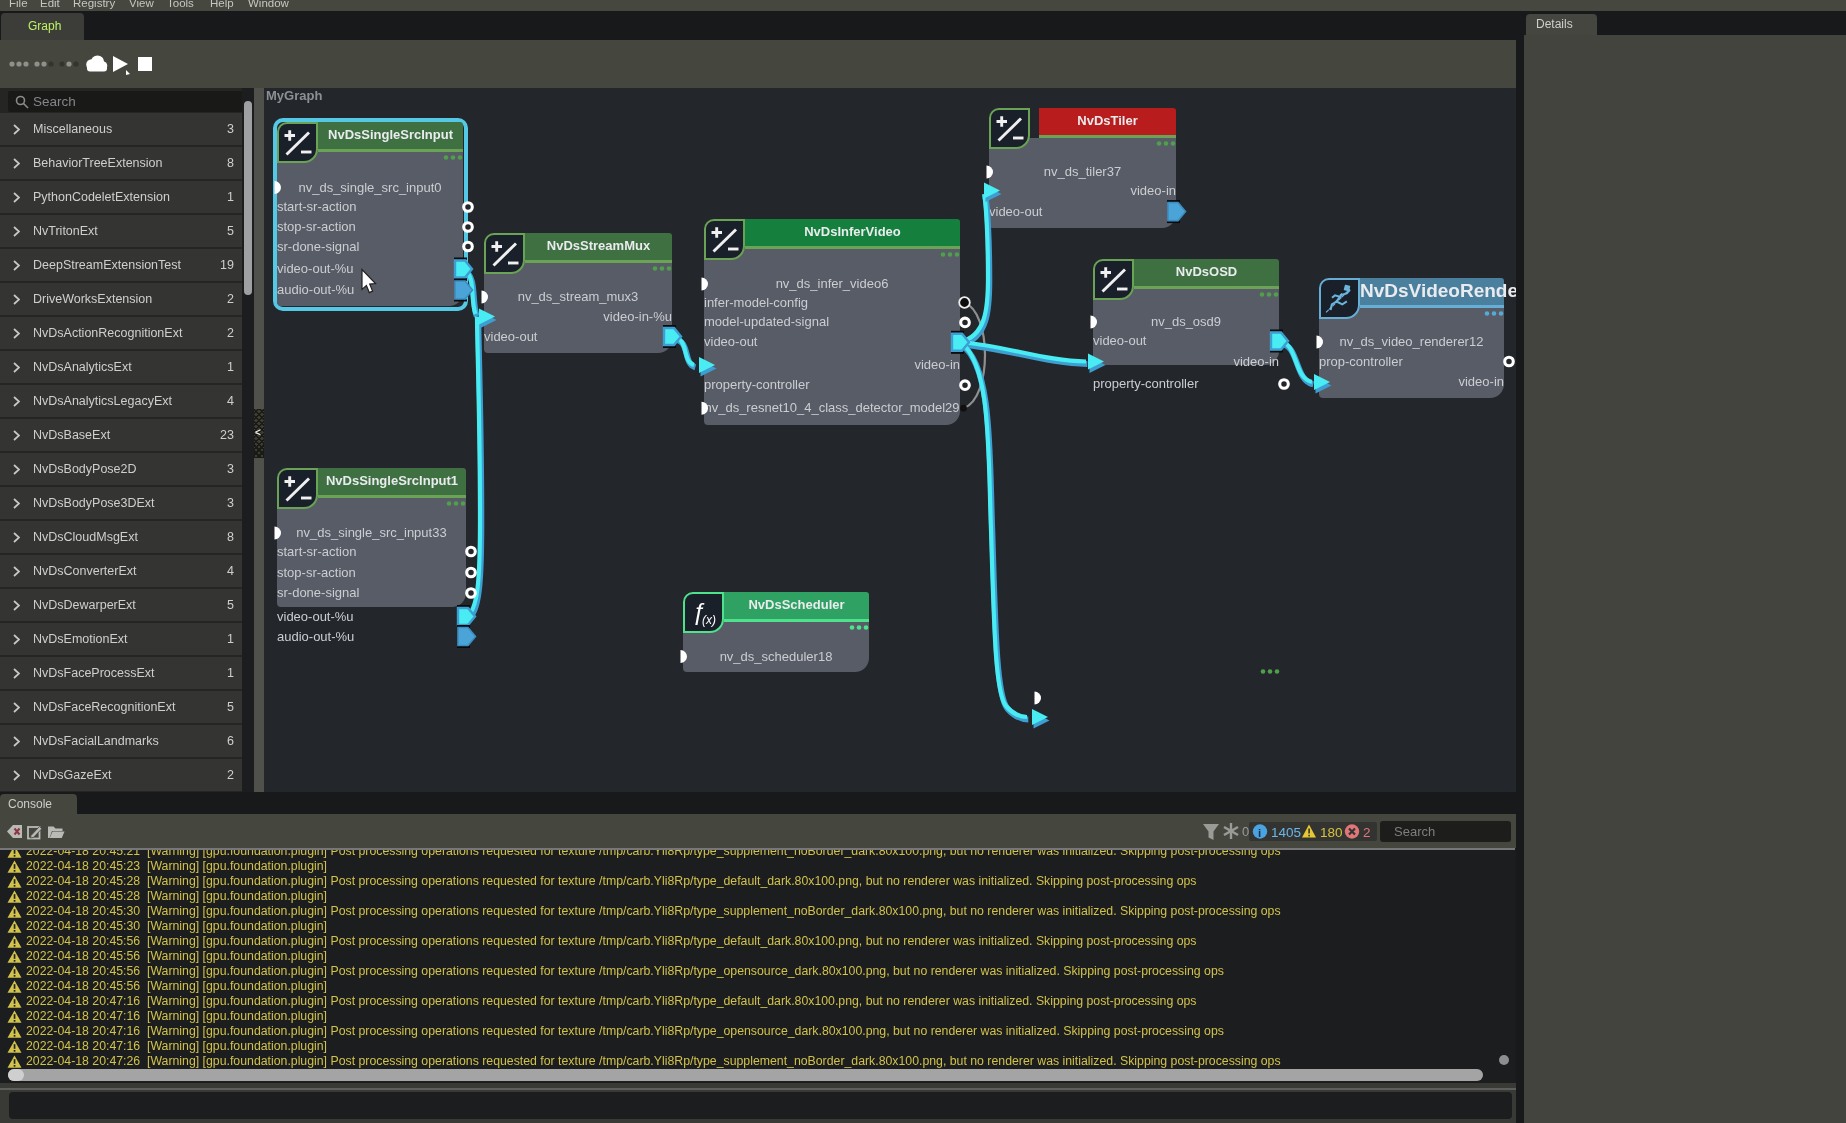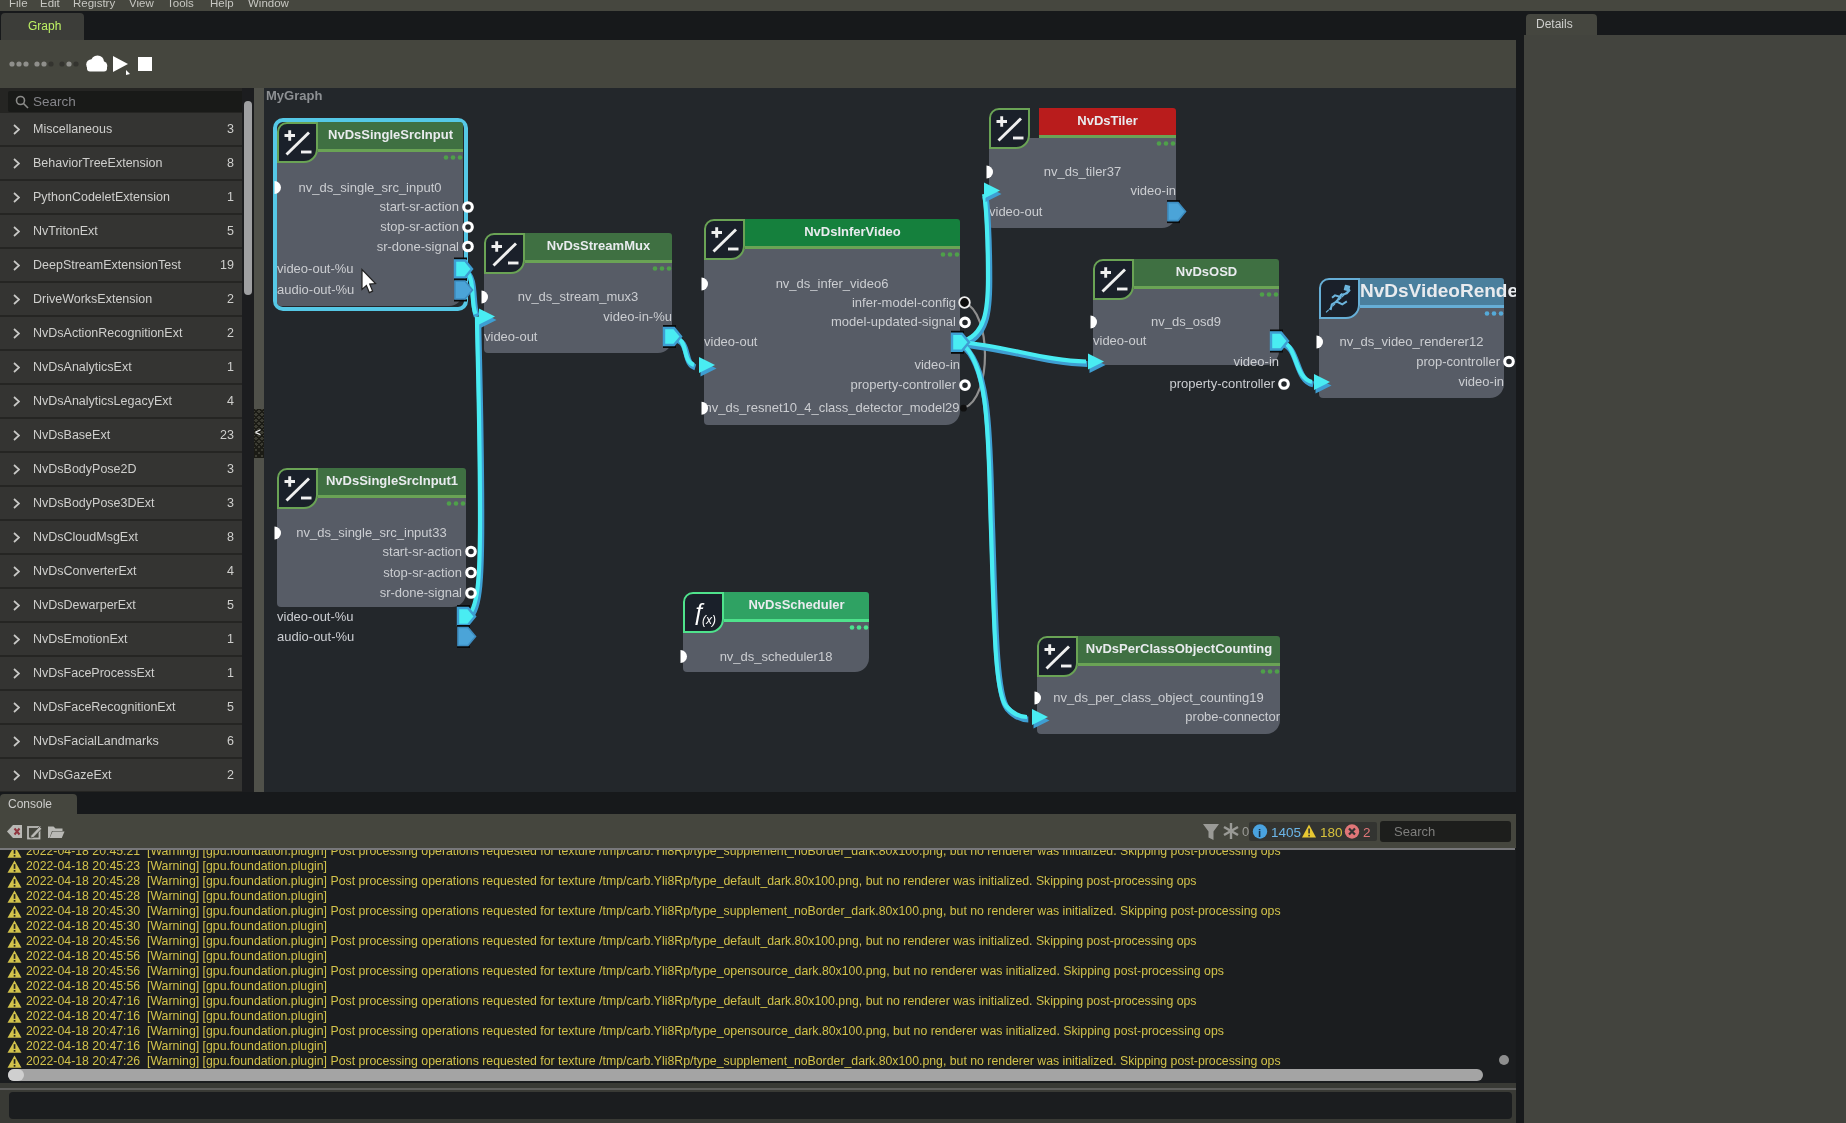--- a/index.html
+++ b/index.html
@@ -41,21 +41,21 @@
 #cmdsep{left:0;top:1088px;width:1516px;height:2px;background:#5e5e5c}
 #cmdin{position:absolute;left:9px;top:9px;width:1503px;height:27px;background:#1b1d1f;border-radius:4px}
 
 .node{position:absolute}
 .nhead{position:absolute;top:0;right:0;height:27px;color:#e9ebee;font-size:13px;font-weight:700;text-align:center;border-radius:0 3px 0 0}
 .nhead u{position:absolute;left:0;right:0;bottom:-3px;height:3px;display:block}
 .nbody{position:absolute;left:0;right:0;top:30px;bottom:0;background:#575c66;border-radius:0 0 14px 4px}
 .nicon{position:absolute;left:0;top:0;width:41px;height:41px;background:#1a202a;border:2px solid;border-radius:10px 0 14px 0;z-index:3}
 .prow{position:absolute;left:0;right:0;color:#cbcdd1;font-size:13px;line-height:20px;white-space:nowrap}
 .prow.c{text-align:center}
-.prow.r{text-align:right;padding-right:4px}
+.prow.r{text-align:left;padding-right:18px}
 .prow.m{padding-right:14px}
 .prow.l{text-align:right;padding-left:13px}
 .seln{position:absolute;border:4px solid #55c8e6;border-radius:10px}
 svg text{font-family:"Liberation Sans",sans-serif}
 </style></head>
 <body>
 <div class="abs" id="menubar">
  <span style="left:9px">File</span>
     <span style="left:40px">Edit</span>
  <span style="left:73px">Registry</span>
@@ -364,33 +364,20 @@
     </div>
 <div class="node" style="left:419px;top:504px;width:186px;height:80px">
       <div class="nhead" style="left:41px;background:#2fa263;line-height:26px">NvDsScheduler<u style="background:#4fe28c"></u></div>
       <div class="nbody"></div>
       <div class="nicon" style="border-color:#4fe28c"><svg width="37" height="37" viewBox="0 0 37 37">
           <text x="7" y="26" font-size="24" font-style="italic" font-family="Liberation Serif,serif" fill="#fff">ƒ</text>
           <text x="17" y="30" font-size="12" font-style="italic" font-family="Liberation Serif,serif" fill="#fff">(x)</text>
         </svg></div>
       <div class="prow c" style="top:54.5px">nv_ds_scheduler18</div>
     </div>
-<div class="node" style="left:773px;top:548px;width:243px;height:98px">
-      <div class="nhead" style="left:41px;background:#3f7042;font-size:13px;line-height:26px">NvDsPerClassObjectCounting<u style="background:#6aa355"></u></div>
-      <div class="nbody"></div>
-      <div class="nicon" style="border-color:#6aa355"><svg width="37" height="37" viewBox="0 0 37 37">
-          <g stroke="#f0f0f0" stroke-width="2.9" fill="none">
-            <path d="M5.5 11.5 H16 M10.7 6.2 V16.8"></path>
-            <path d="M7.5 30.5 L30 8.5"></path>
-            <path d="M22 28 H32.5"></path>
-          </g>
-        </svg></div>
-      <div class="prow c" style="top:52.0px">nv_ds_per_class_object_counting19</div>
-      <div class="prow l" style="top:71.0px">probe-connector</div>
-    </div>
  <svg class="abs" style="left:0;top:0;z-index:5" width="1252" height="704" viewBox="264 88 1252 704">
       <path d="M964 408 C992 398 992 312 964 302.5" fill="none" stroke="#8f8f8f" stroke-width="2.2"></path>
       <path d="M463 269 C476 274 470 300 475.5 314" fill="none" stroke="#3e9ed2" stroke-width="6" transform="translate(1.3,2.4)"></path>
       <path d="M463 269 C476 274 470 300 475.5 314" fill="none" stroke="#49ecf2" stroke-width="4.2"></path>
       <path d="M466 616.5 C478 612 480 578 480 520 C480 420 477 340 477 316.5" fill="none" stroke="#3e9ed2" stroke-width="6" transform="translate(1.3,2.4)"></path>
       <path d="M466 616.5 C478 612 480 578 480 520 C480 420 477 340 477 316.5" fill="none" stroke="#49ecf2" stroke-width="4.2"></path>
       <path d="M672 336.5 C690 338 681 361 694 364.9" fill="none" stroke="#3e9ed2" stroke-width="6" transform="translate(1.3,2.4)"></path>
       <path d="M672 336.5 C690 338 681 361 694 364.9" fill="none" stroke="#49ecf2" stroke-width="4.2"></path>
       <path d="M960 342 C986 336 988 308 988 278 C988 238 986 202 984 194" fill="none" stroke="#3e9ed2" stroke-width="6" transform="translate(1.3,2.4)"></path>
       <path d="M960 342 C986 336 988 308 988 278 C988 238 986 202 984 194" fill="none" stroke="#49ecf2" stroke-width="4.2"></path>

